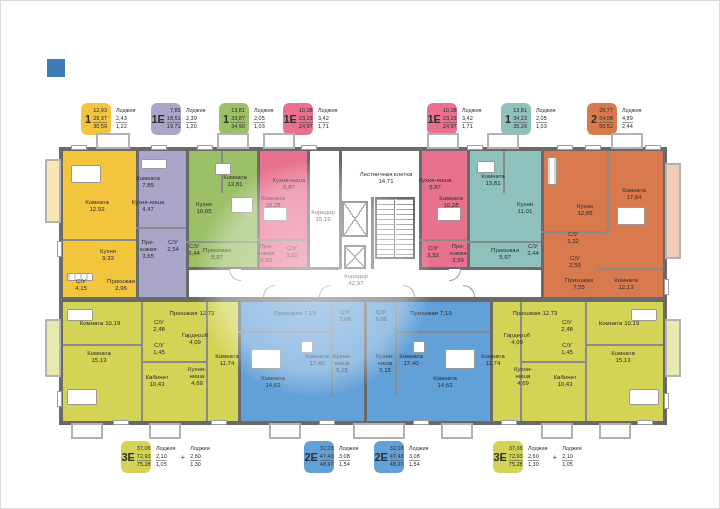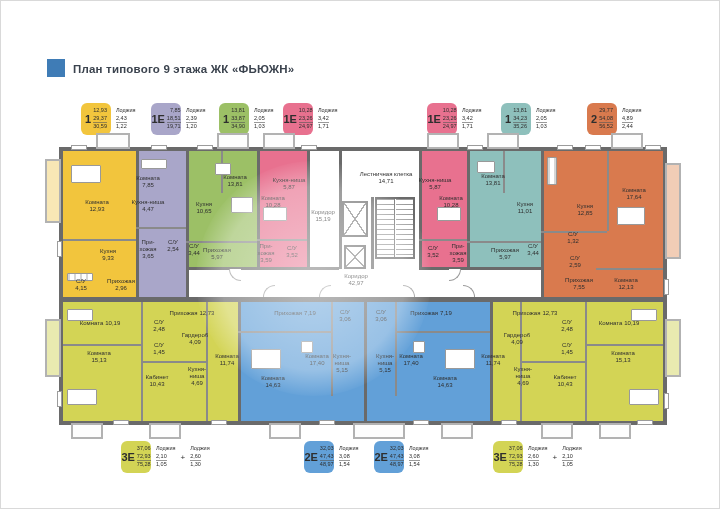--- a/index.html
+++ b/index.html
@@ -41,21 +41,20 @@
   .door { position:absolute; width:12px; height:12px; background:#fff; border-left:1px solid #9a9a9a; border-bottom:1px solid #9a9a9a; border-bottom-left-radius:100%; }
   .wm { position:absolute; left:195px; top:160px; width:235px; height:235px; border-radius:50%;
         background:radial-gradient(circle, rgba(255,255,255,.55) 0%, rgba(255,255,255,.35) 55%, rgba(255,255,255,0) 72%); pointer-events:none; }
 </style>
 </head>
 <body>
 
 <div class="page">
 
   <div class="logo"></div>
-  <div class="title">План типового 9 этажа ЖК «ФЬЮЖН»</div>
 
   <div class="leg" style="left:80px;top:102px">
     <div class="leg-box" style="background: rgb(242, 197, 61);">
       <span class="leg-type">1</span>
       <span class="leg-vals">
           <span>12,93</span>
           <span class="u">29,37</span>
           <span>30,59</span>
         </span>
     </div>

